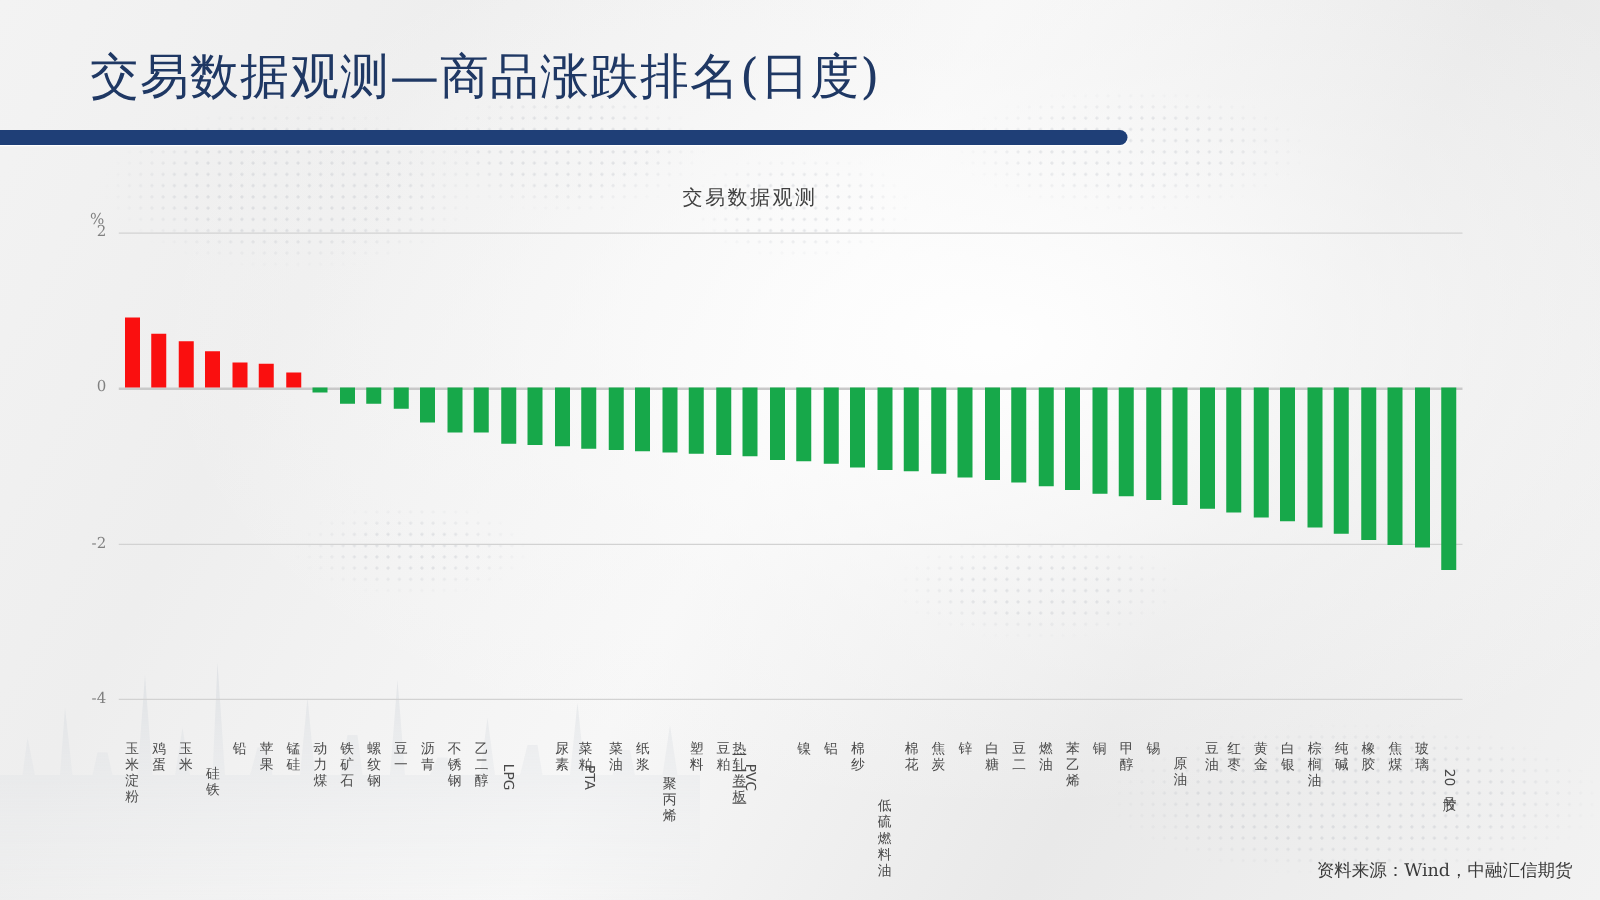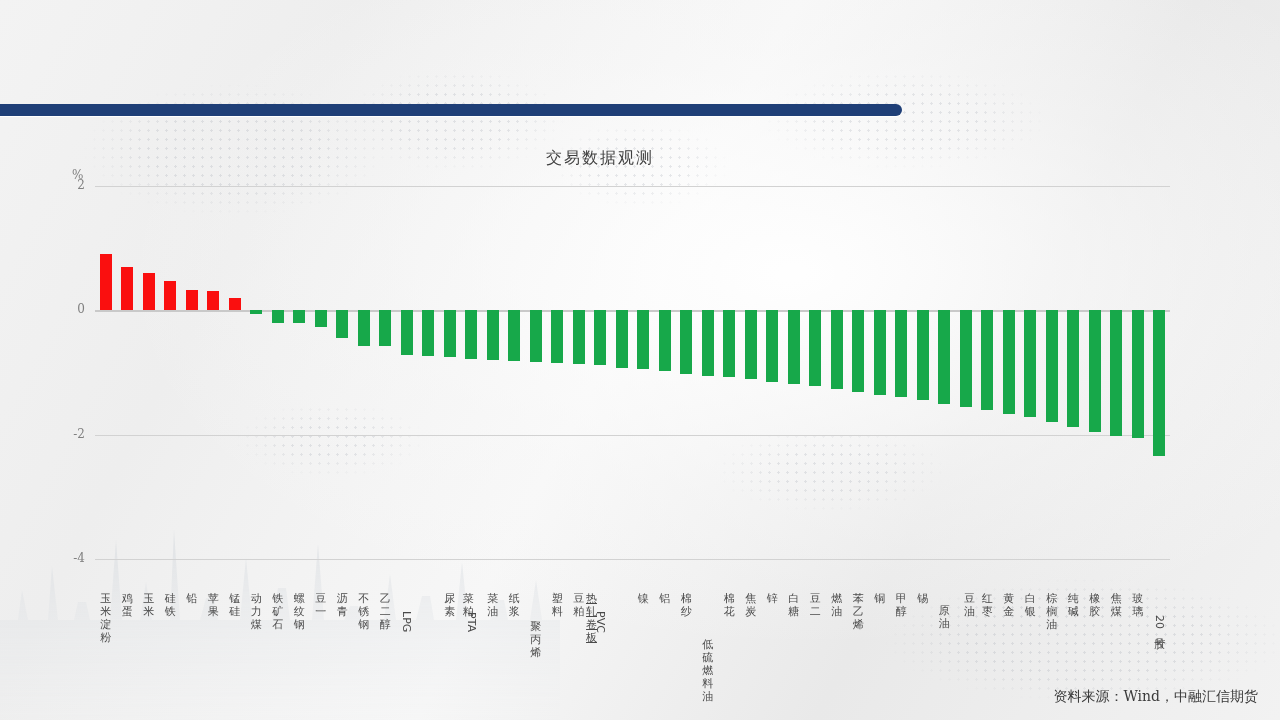--- a/index.html
+++ b/index.html
@@ -106,20 +106,21 @@
   <svg class="skyline" viewBox="0 0 560 250" preserveAspectRatio="none">
     <defs>
       <linearGradient id="skyg" x1="0" y1="0" x2="0" y2="1">
         <stop offset="0%" stop-color="#c9cfd6" stop-opacity="0.75"></stop>
         <stop offset="100%" stop-color="#eef0f2" stop-opacity="0.15"></stop>
       </linearGradient>
     </defs>
     <path fill="url(#skyg)" d="M0,250 L0,150 L18,150 L22,120 L28,150 L48,150 L52,96 L58,150 L74,150 L78,132 L86,132 L90,150 L110,150 L116,70 L122,150 L140,150 L146,112 L152,150 L170,150 L174,60 L180,150 L200,150 L206,128 L214,128 L218,150 L240,150 L246,88 L252,150 L272,150 L278,118 L286,118 L290,150 L312,150 L318,74 L324,150 L344,150 L350,136 L358,136 L362,150 L384,150 L390,104 L396,150 L416,150 L422,126 L430,126 L434,150 L456,150 L462,92 L468,150 L490,150 L496,130 L504,130 L508,150 L530,150 L536,110 L542,150 L560,150 L560,250 Z"></path>
   </svg>
 
+  <div class="title">交易数据观测—商品涨跌排名(日度)</div>
   <div class="title-rule"></div>
 
   <div class="chart-title"><span>交易数据观测</span></div>
 
   <div class="yunit">%</div>
 
   <div class="plot" id="plot">
       <div class="gridline" style="top: 0px;"></div>
       <div class="ytick" style="top: 0px;">2</div>
       <div class="zeroline" style="top: 124.333px;"></div>
@@ -176,21 +177,21 @@
       <div class="bar down" title="纯碱: -1.88%" style="left: 972.25px; top: 124.333px; height: 116.873px;"></div>
       <div class="bar down" title="橡胶: -1.96%" style="left: 993.75px; top: 124.333px; height: 121.847px;"></div>
       <div class="bar down" title="焦煤: -2.02%" style="left: 1015.25px; top: 124.333px; height: 125.577px;"></div>
       <div class="bar down" title="玻璃: -2.06%" style="left: 1036.75px; top: 124.333px; height: 128.063px;"></div>
       <div class="bar down" title="20号胶: -2.35%" style="left: 1058.25px; top: 124.333px; height: 146.092px;"></div>
     </div>
   <div class="xlabels" id="xlabels">
       <div class="xlab" style="left: 4.25px;">玉米淀粉</div>
       <div class="xlab" style="left: 25.75px;">鸡蛋</div>
       <div class="xlab" style="left: 47.25px;">玉米</div>
-      <div class="xlab" style="left: 68.75px;">硅铁</div>
+      <div class="xlab" style="left: 68.75px; margin-top: 20px;">硅铁</div>
       <div class="xlab" style="left: 90.25px;">铅</div>
       <div class="xlab" style="left: 111.75px;">苹果</div>
       <div class="xlab" style="left: 133.25px;">锰硅</div>
       <div class="xlab" style="left: 154.75px;">动力煤</div>
       <div class="xlab" style="left: 176.25px;">铁矿石</div>
       <div class="xlab" style="left: 197.75px;">螺纹钢</div>
       <div class="xlab" style="left: 219.25px;">豆一</div>
       <div class="xlab" style="left: 240.75px;">沥青</div>
       <div class="xlab" style="left: 262.25px;">不锈钢</div>
       <div class="xlab" style="left: 283.75px;">乙二醇</div>

